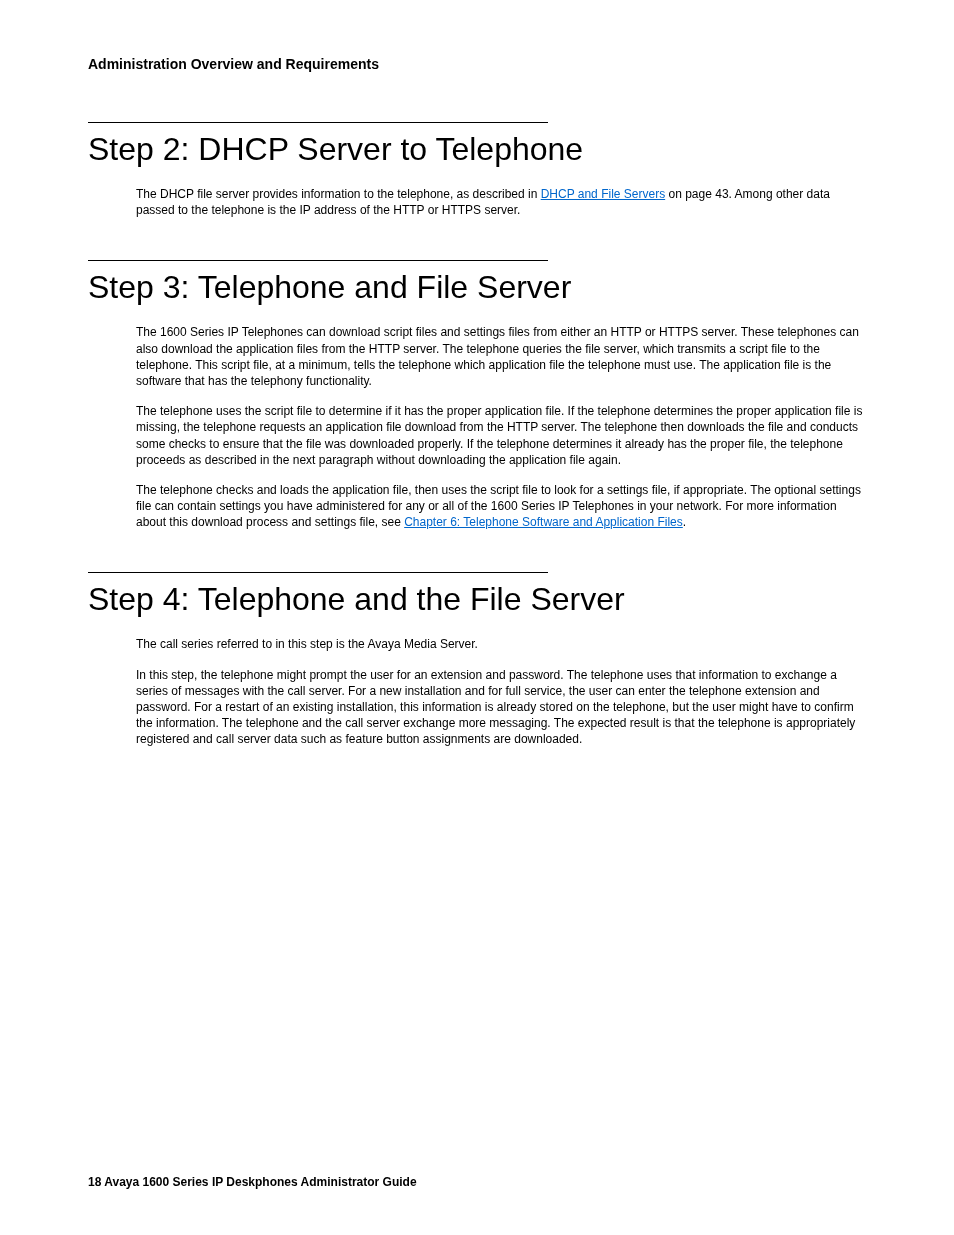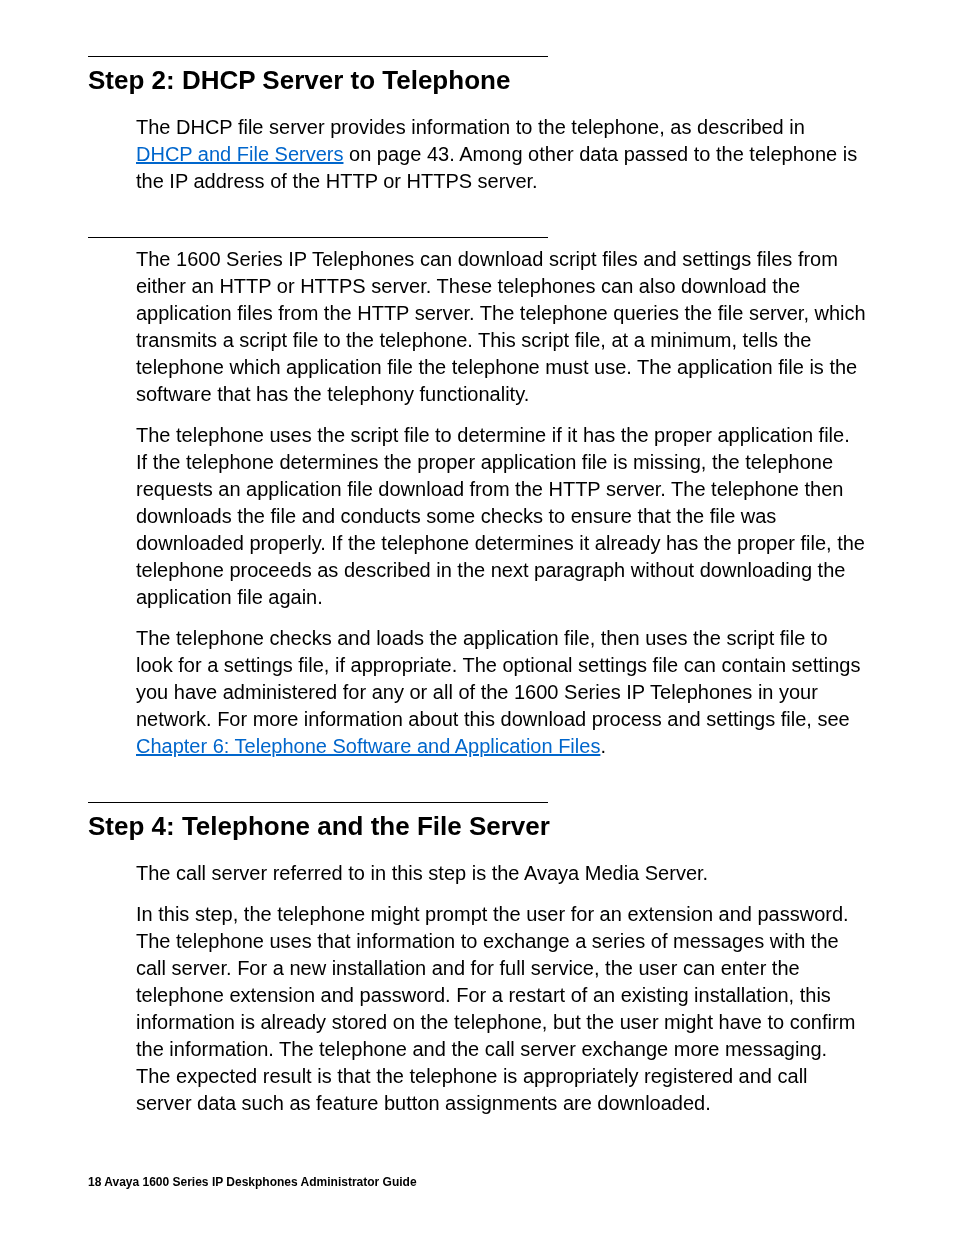--- a/index.html
+++ b/index.html
@@ -20,26 +20,26 @@
     font-size: 14px;
     margin-bottom: 50px;
   }
   .hr {
     border: none;
     border-top: 1.5px solid #000;
     width: 460px;
     margin: 0 0 8px 0;
   }
   h2 {
-    font-size: 26px;
-    font-weight: bold;
+    font-size: 32px;
+    font-weight: normal;
     margin: 0 0 18px 0;
   }
   .body-text {
-    font-size: 20px;
+    font-size: 12px;
     line-height: 1.35;
     margin: 0 0 14px 0;
     padding-left: 48px;
   }
   .section {
     margin-bottom: 42px;
   }
   a.link {
     color: #0066cc;
     text-decoration: underline;
@@ -49,36 +49,38 @@
     bottom: 46px;
     left: 88px;
     font-size: 12px;
     font-weight: bold;
   }
 </style>
 </head>
 <body>
 
 <div class="page">
+  <div class="header">Administration Overview and Requirements</div>
 
   <div id="sections">
       <div class="section">
         <hr class="hr">
         <h2>Step 2: DHCP Server to Telephone</h2>
         <p class="body-text">The DHCP file server provides information to the telephone, as described in <a class="link" href="#">DHCP and File Servers</a> on page 43. Among other data passed to the telephone is the IP address of the HTTP or HTTPS server.</p>
       </div>
       <div class="section">
         <hr class="hr">
+        <h2>Step 3: Telephone and File Server</h2>
         <p class="body-text">The 1600 Series IP Telephones can download script files and settings files from either an HTTP or HTTPS server. These telephones can also download the application files from the HTTP server. The telephone queries the file server, which transmits a script file to the telephone. This script file, at a minimum, tells the telephone which application file the telephone must use. The application file is the software that has the telephony functionality.</p>
         <p class="body-text">The telephone uses the script file to determine if it has the proper application file. If the telephone determines the proper application file is missing, the telephone requests an application file download from the HTTP server. The telephone then downloads the file and conducts some checks to ensure that the file was downloaded properly. If the telephone determines it already has the proper file, the telephone proceeds as described in the next paragraph without downloading the application file again.</p>
         <p class="body-text">The telephone checks and loads the application file, then uses the script file to look for a settings file, if appropriate. The optional settings file can contain settings you have administered for any or all of the 1600 Series IP Telephones in your network. For more information about this download process and settings file, see <a class="link" href="#">Chapter 6: Telephone Software and Application Files</a>.</p>
       </div>
       <div class="section">
         <hr class="hr">
         <h2>Step 4: Telephone and the File Server</h2>
-        <p class="body-text">The call server referred to in this step is the Avaya Media Server.</p>
+        <p class="body-text">The call series referred to in this step is the Avaya Media Server.</p>
         <p class="body-text">In this step, the telephone might prompt the user for an extension and password. The telephone uses that information to exchange a series of messages with the call server. For a new installation and for full service, the user can enter the telephone extension and password. For a restart of an existing installation, this information is already stored on the telephone, but the user might have to confirm the information. The telephone and the call server exchange more messaging. The expected result is that the telephone is appropriately registered and call server data such as feature button assignments are downloaded.</p>
       </div>
     </div>
 
 </div>
 
 <div class="footer">18   Avaya 1600 Series IP Deskphones Administrator Guide</div>
 
 </body></html>

